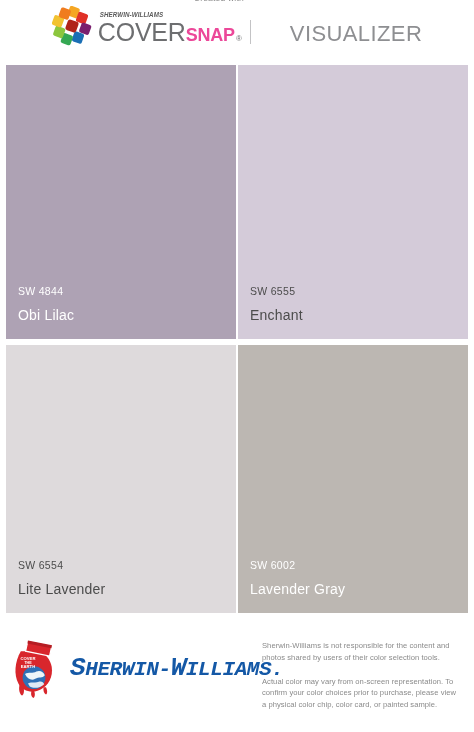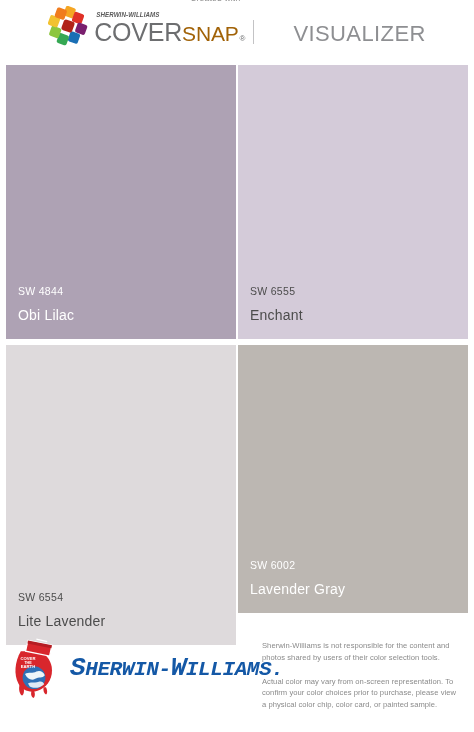--- a/index.html
+++ b/index.html
@@ -66,24 +66,24 @@
     align-items: baseline;
     white-space: nowrap;
   }
   .wm-color {
     font-size: 25px;
     color: #6d6e70;
     letter-spacing: -0.2px;
     font-weight: 400;
   }
   .wm-snap {
-    font-size: 21px;
-    color: #a16207;
+    font-size: 18px;
+    color: #ec4899;
     letter-spacing: -0.2px;
-    font-weight: normal;
+    font-weight: bold;
   }
   .wm-reg {
     font-size: 8px;
     color: #6d6e70;
     vertical-align: super;
     margin-left: 1px;
   }
   .wm-divider {
     display: inline-block;
     width: 1px;
@@ -134,21 +134,21 @@
     font-size: 14px;
     letter-spacing: 0.2px;
     display: block;
     margin-top: 8px;
   }
   .light-text .code, .light-text .name { color: #ffffff; }
   .dark-text .code, .dark-text .name { color: #4c4c4c; }
 
   .sw-tl { grid-column: 1; grid-row: 1; }
   .sw-tr { grid-column: 2; grid-row: 1; }
-  .sw-bl { grid-column: 1; grid-row: 2; margin-top: 6px; height: 300px; }
+  .sw-bl { grid-column: 1; grid-row: 2; margin-top: 6px; height: 268px; }
   .sw-br { grid-column: 2; grid-row: 2; margin-top: 6px; height: 268px; }
 
   
   .footer {
     position: absolute;
     left: 0;
     top: 628px;
     width: 474px;
     height: 104px;
     display: flex;

